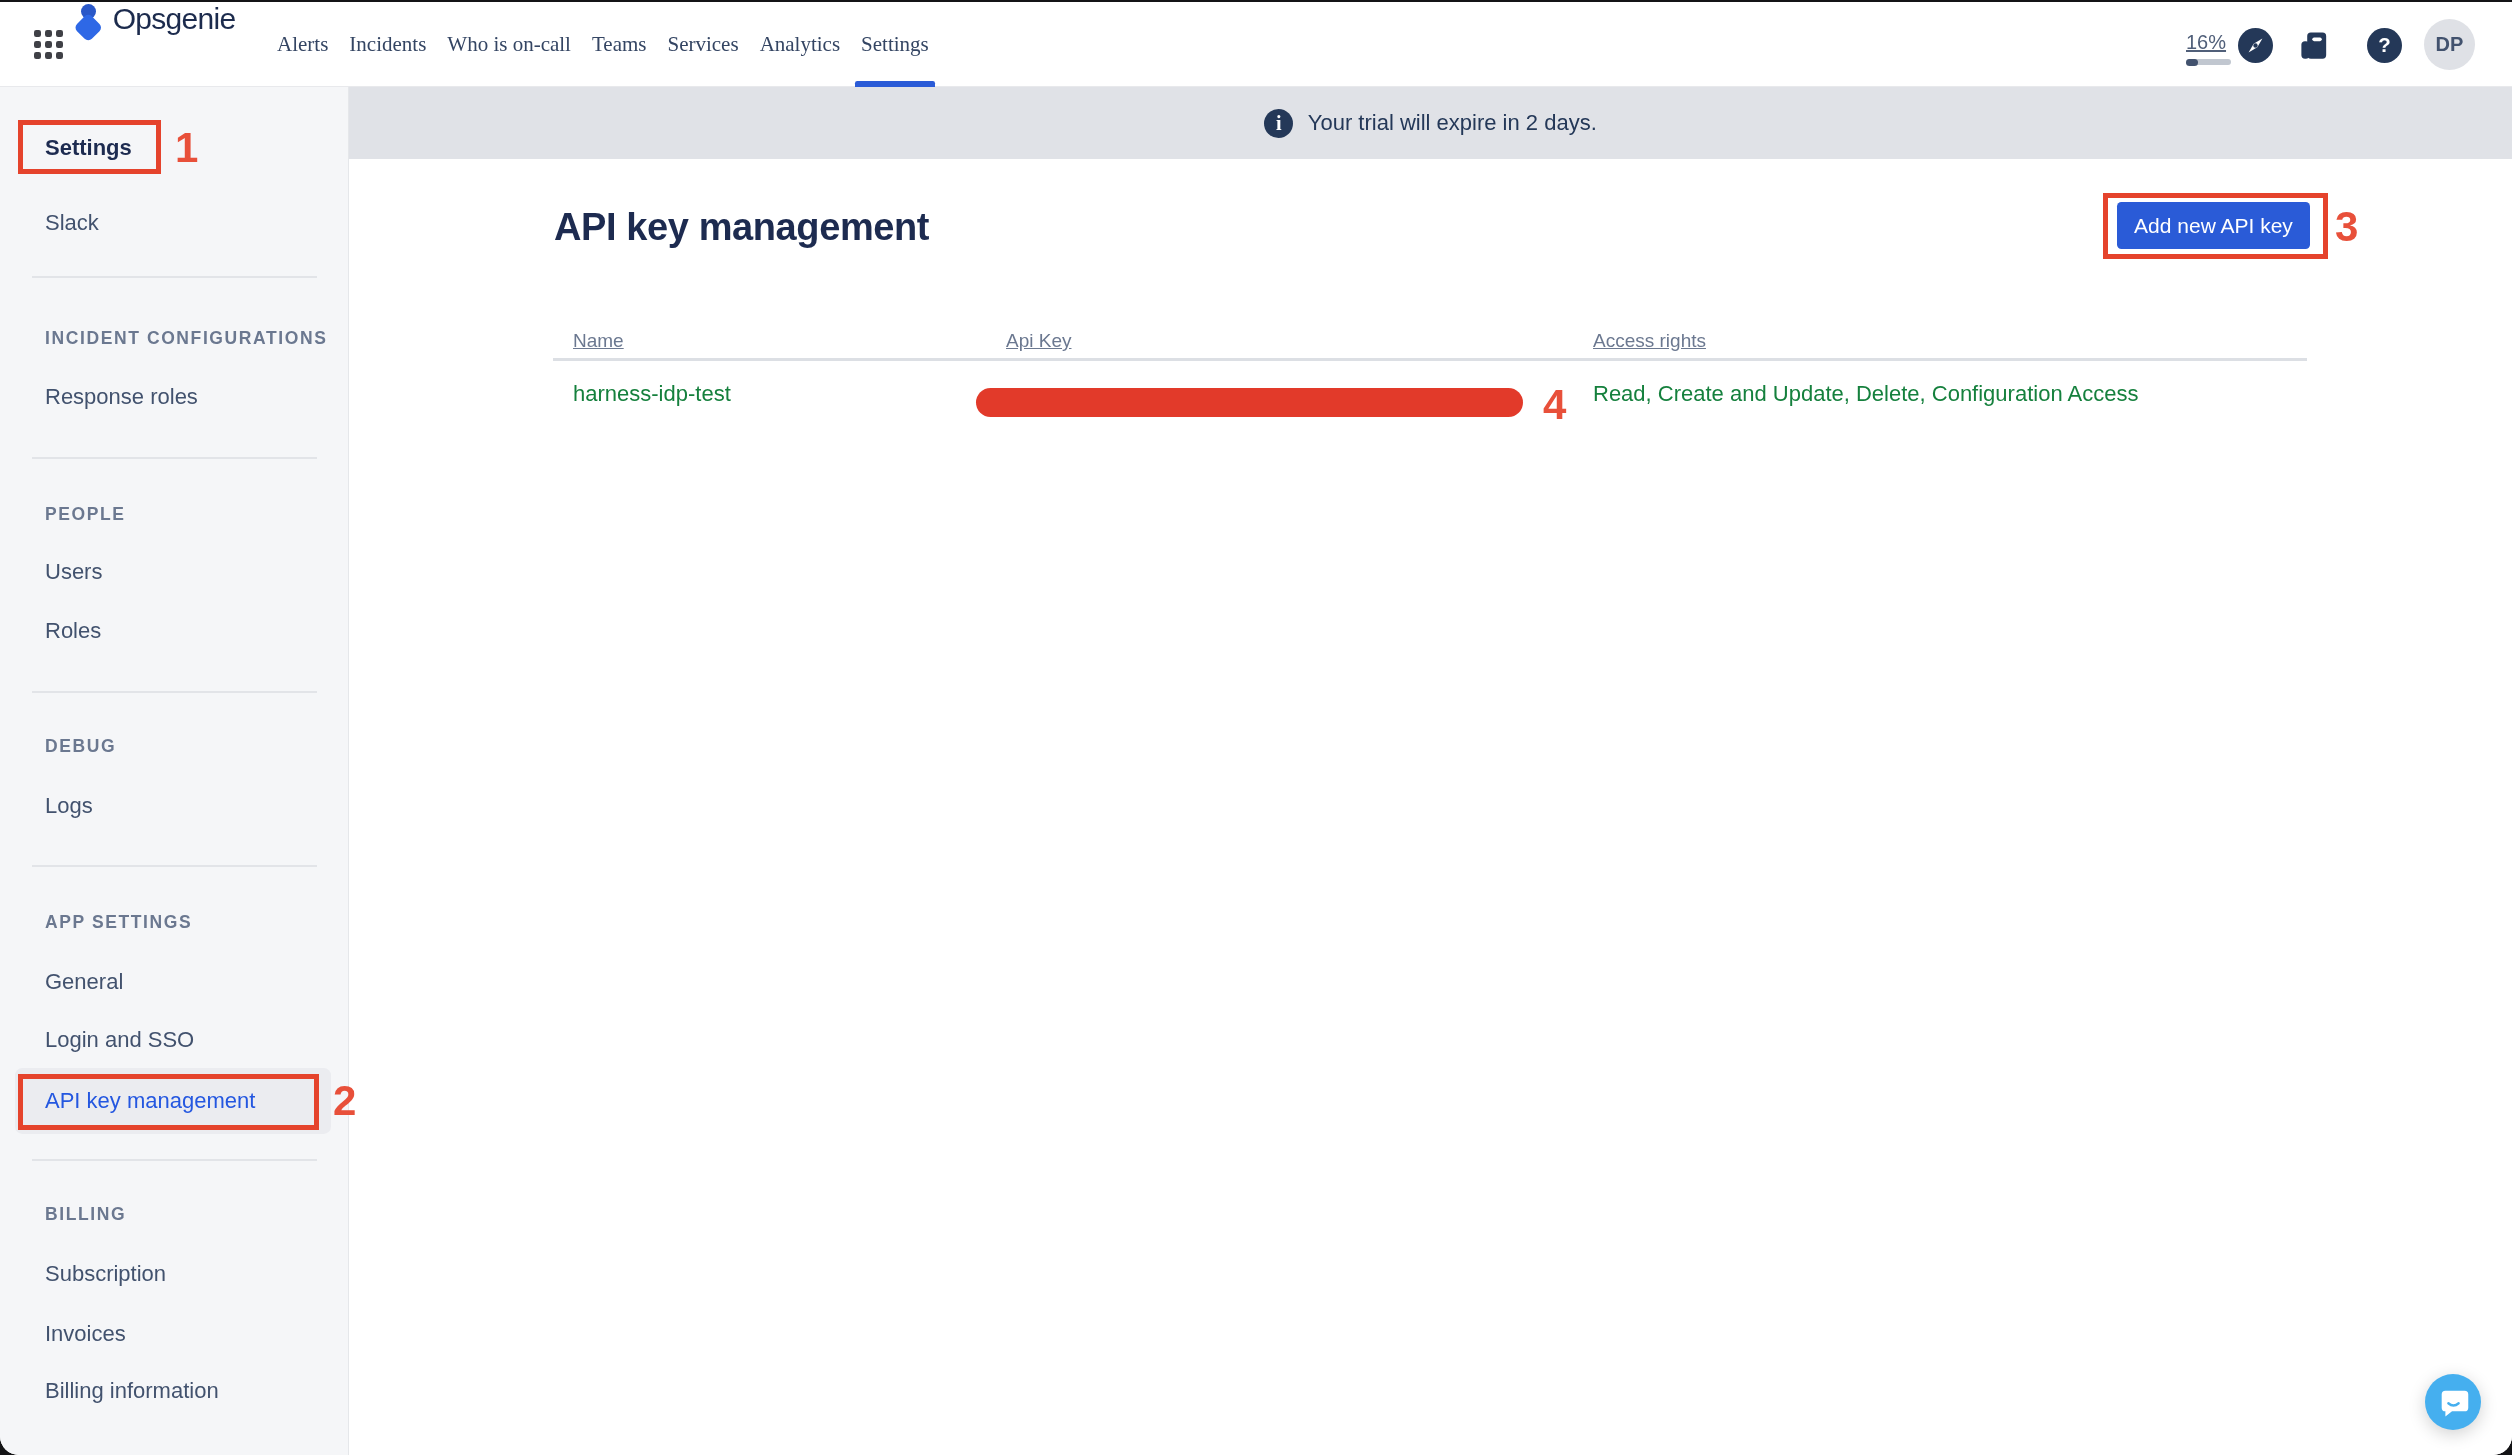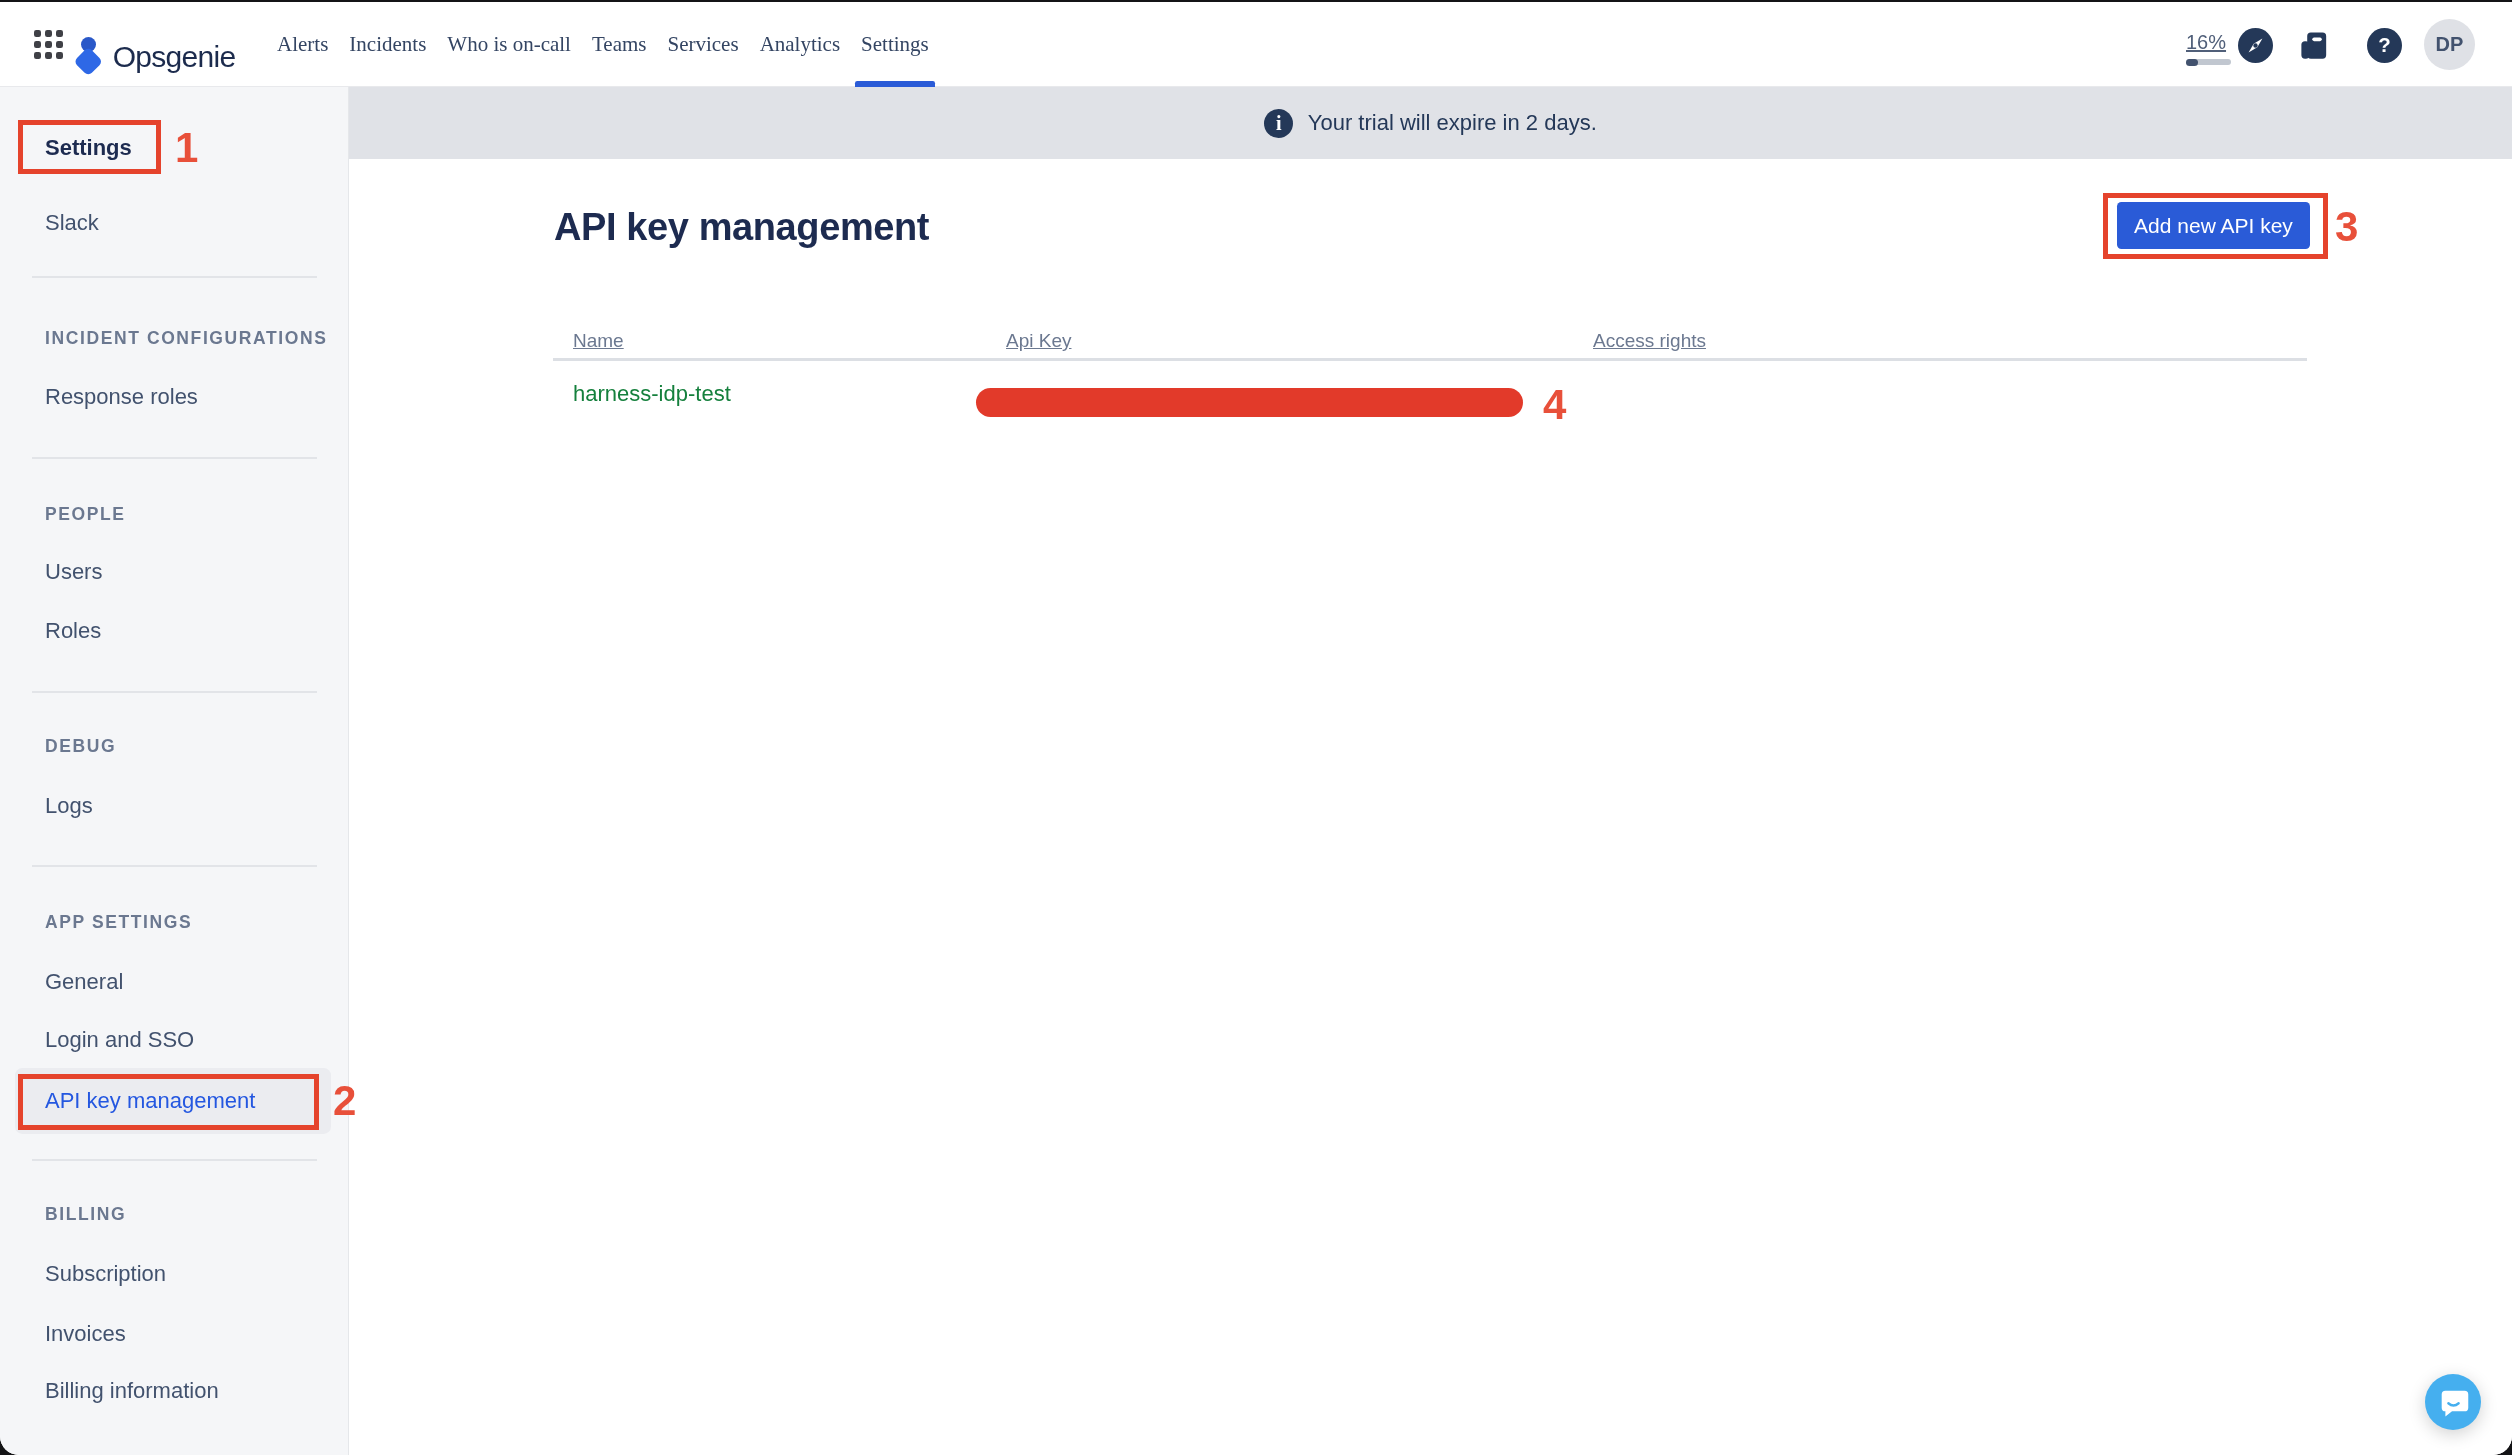--- a/index.html
+++ b/index.html
@@ -7,21 +7,21 @@
               font-family:"Liberation Sans", sans-serif; }
   .window { position:absolute; inset:0; background:#fff; border-radius:0 0 19px 19px; overflow:hidden; }
   .top-strip { position:absolute; top:0; left:0; right:0; height:2.2px; background:#141416; z-index:50; }
 
   
   .nav { position:absolute; top:2.2px; left:0; right:0; height:85px; background:#fff;
          border-bottom:0.7px solid #E8E9EC; z-index:10; }
   .grid-icon { position:absolute; left:34px; top:28px; width:29px; height:29px;
                display:grid; grid-template-columns:repeat(3,7.3px); grid-template-rows:repeat(3,7.3px); gap:3.7px; }
   .grid-icon span { width:7.3px; height:7.3px; background:#3F4046; border-radius:2.2px; }
-  .logo { position:absolute; left:75px; top:12px; height:85px; display:flex; align-items:center; }
+  .logo { position:absolute; left:75px; top:0; height:85px; display:flex; }
   .logo-mark { width:26px; height:42px; position:relative; }
   .logo-head { position:absolute; left:5.8px; top:1.5px; width:15.3px; height:15.3px; border-radius:50%; background:#2A58C8; }
   .logo-body { position:absolute; left:2.9px; top:15.3px; width:20.5px; height:20.5px; background:#2E68E6;
                border-radius:5.1px; transform:rotate(45deg); }
   .logo-text { margin-left:11.7px; font-size:30px; font-weight:500; color:#1C2B4D; letter-spacing:-0.7px; }
 
   .nav-items { position:absolute; left:277px; top:0; height:85px; display:flex; gap:21px;font-family:Liberation Serif, serif; }
   .nav-item { position:relative; display:flex; align-items:center; font-size:21px; color:#344563; cursor:pointer; }
   .nav-item.active::after { content:""; position:absolute; left:-5.8px; right:-5.8px; bottom:0; height:5.8px;
                             background:#2A5BD7; border-radius:2.2px 2.2px 0 0; }
@@ -196,20 +196,21 @@
     <div class="anno-num num3">3</div>
 
     <div class="th th-name">Name</div>
     <div class="th th-key">Api Key</div>
     <div class="th th-rights">Access rights</div>
     <div class="table-divider"></div>
 
     <div class="td td-name">harness-idp-test</div>
     <div class="redaction-bar"></div>
     <div class="anno-num num4">4</div>
+    <div class="td td-rights">Read, Create and Update, Delete, Configuration Access</div>
 
     <div class="chat-btn">
       <svg width="31" height="31" viewBox="0 0 42 42">
         <path d="M8 6 h26 a5 5 0 0 1 5 5 v18 a5 5 0 0 1 -5 5 h-17 l-9 7 v-7 a5 5 0 0 1 -5 -5 v-18 a5 5 0 0 1 5 -5 z" fill="#fff" transform="translate(2,-1)"></path>
         <path d="M14 22 q7 6 14 0" stroke="#45AFEF" stroke-width="3.2" fill="none" stroke-linecap="round"></path>
       </svg>
     </div>
   </div>
 </div>
 

